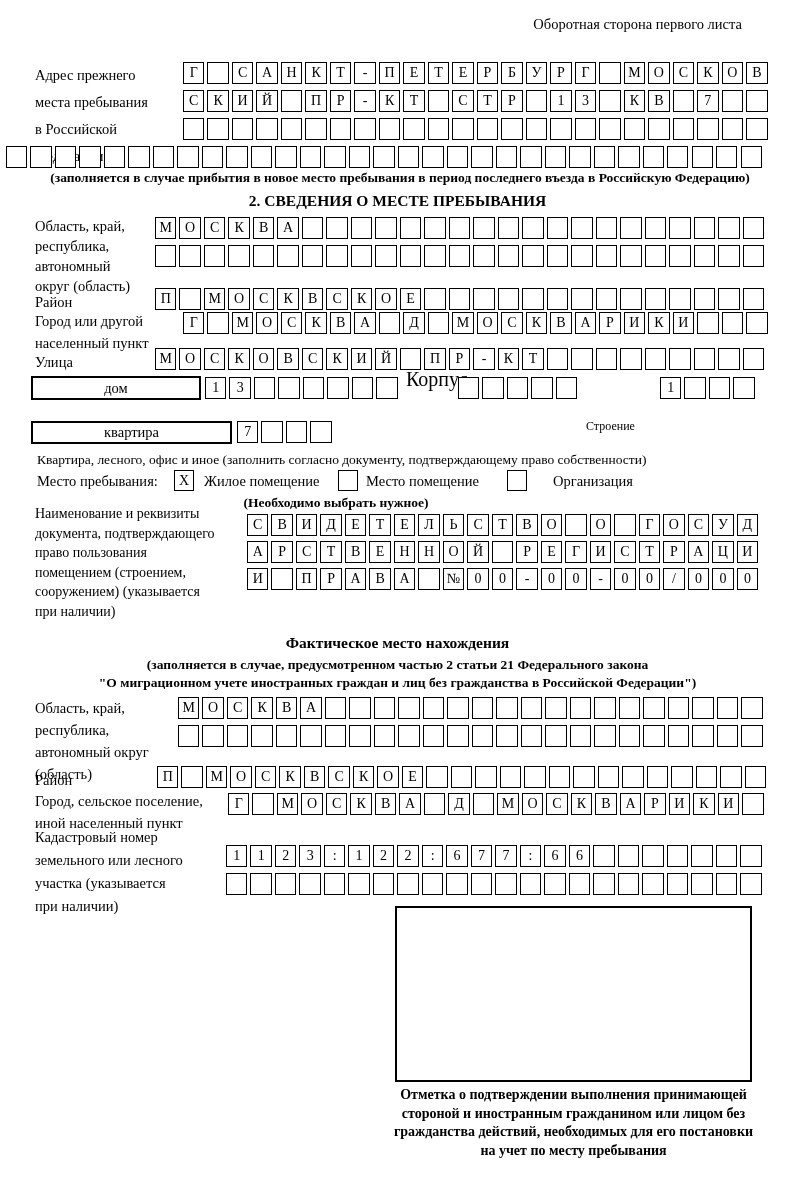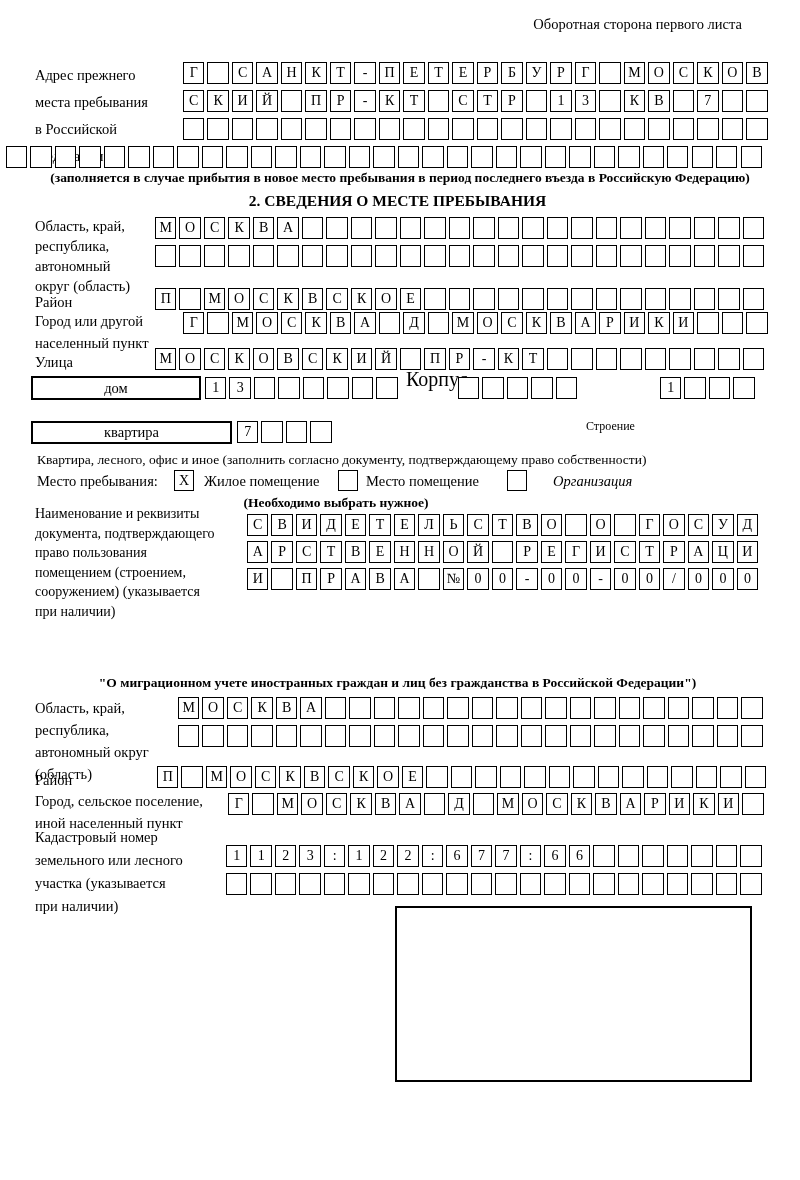--- a/index.html
+++ b/index.html
@@ -339,21 +339,21 @@
       <div class="cell"></div>
     </div>
   <div class="cap" style="left:37px;top:452px;">Квартира, лесного, офис и иное (заполнить согласно документу, подтверждающему право собственности)</div>
 
   <div class="abs" style="left:37px;top:473px;font-size:14.5px;">Место пребывания:</div>
   <div class="chk" style="left:174px;top:470px;">X</div>
   <div class="abs" style="left:204px;top:473px;font-size:14.5px;">Жилое помещение</div>
   <div class="chk" style="left:338px;top:470px;"></div>
   <div class="abs" style="left:366px;top:473px;font-size:14.5px;">Место помещение</div>
   <div class="chk" style="left:507px;top:470px;"></div>
-  <div class="abs" style="left:553px;top:473px;font-size:14.5px;font-style:italic;">Организация</div>
+  <div class="abs" style="left:553px;top:473px;font-size:14.5px;">Организация</div>
   <div class="cap center" style="left:0;top:495px;width:672px;">(Необходимо выбрать нужное)</div>
 
   <div class="lbl" style="left:35px;top:504px;line-height:19.6px;font-size:14px;">Наименование и реквизиты
 документа, подтверждающего
 право пользования
 помещением (строением,
 сооружением) (указывается
 при наличии)</div>
   <div class="cellrow" style="left:247px;top:514px;">
       <div class="cell">С</div>
@@ -418,20 +418,22 @@
       <div class="cell">0</div>
       <div class="cell">-</div>
       <div class="cell">0</div>
       <div class="cell">0</div>
       <div class="cell">/</div>
       <div class="cell">0</div>
       <div class="cell">0</div>
       <div class="cell">0</div>
     </div>
 
+  <div class="abs bold center" style="left:0;top:634px;width:795px;font-size:15.5px;">Фактическое место нахождения</div>
+  <div class="cap center" style="left:0;top:657px;width:795px;">(заполняется в случае, предусмотренном частью 2 статьи 21 Федерального закона</div>
   <div class="cap center" style="left:0;top:675px;width:795px;">"О миграционном учете иностранных граждан и лиц без гражданства в Российской Федерации")</div>
 
   <div class="lbl" style="left:35px;top:697px;line-height:22px;">Область, край,
 республика,
 автономный округ
 (область)</div>
   <div class="cellrow" style="left:178px;top:697px;">
       <div class="cell">М</div>
       <div class="cell">О</div>
       <div class="cell">С</div>
@@ -587,14 +589,18 @@
       <div class="cell"></div>
       <div class="cell"></div>
       <div class="cell"></div>
       <div class="cell"></div>
       <div class="cell"></div>
       <div class="cell"></div>
       <div class="cell"></div>
     </div>
 
   <div class="bigbox" style="left:395px;top:906px;width:357px;height:176px;"></div>
+  <div class="abs center" style="left:350px;top:1086px;width:447px;font-size:14px;line-height:18.5px;white-space:pre-line;">Отметка о подтверждении выполнения принимающей
+стороной и иностранным гражданином или лицом без
+гражданства действий, необходимых для его постановки
+на учет по месту пребывания</div>
 
 </div>
 
 </body></html>

